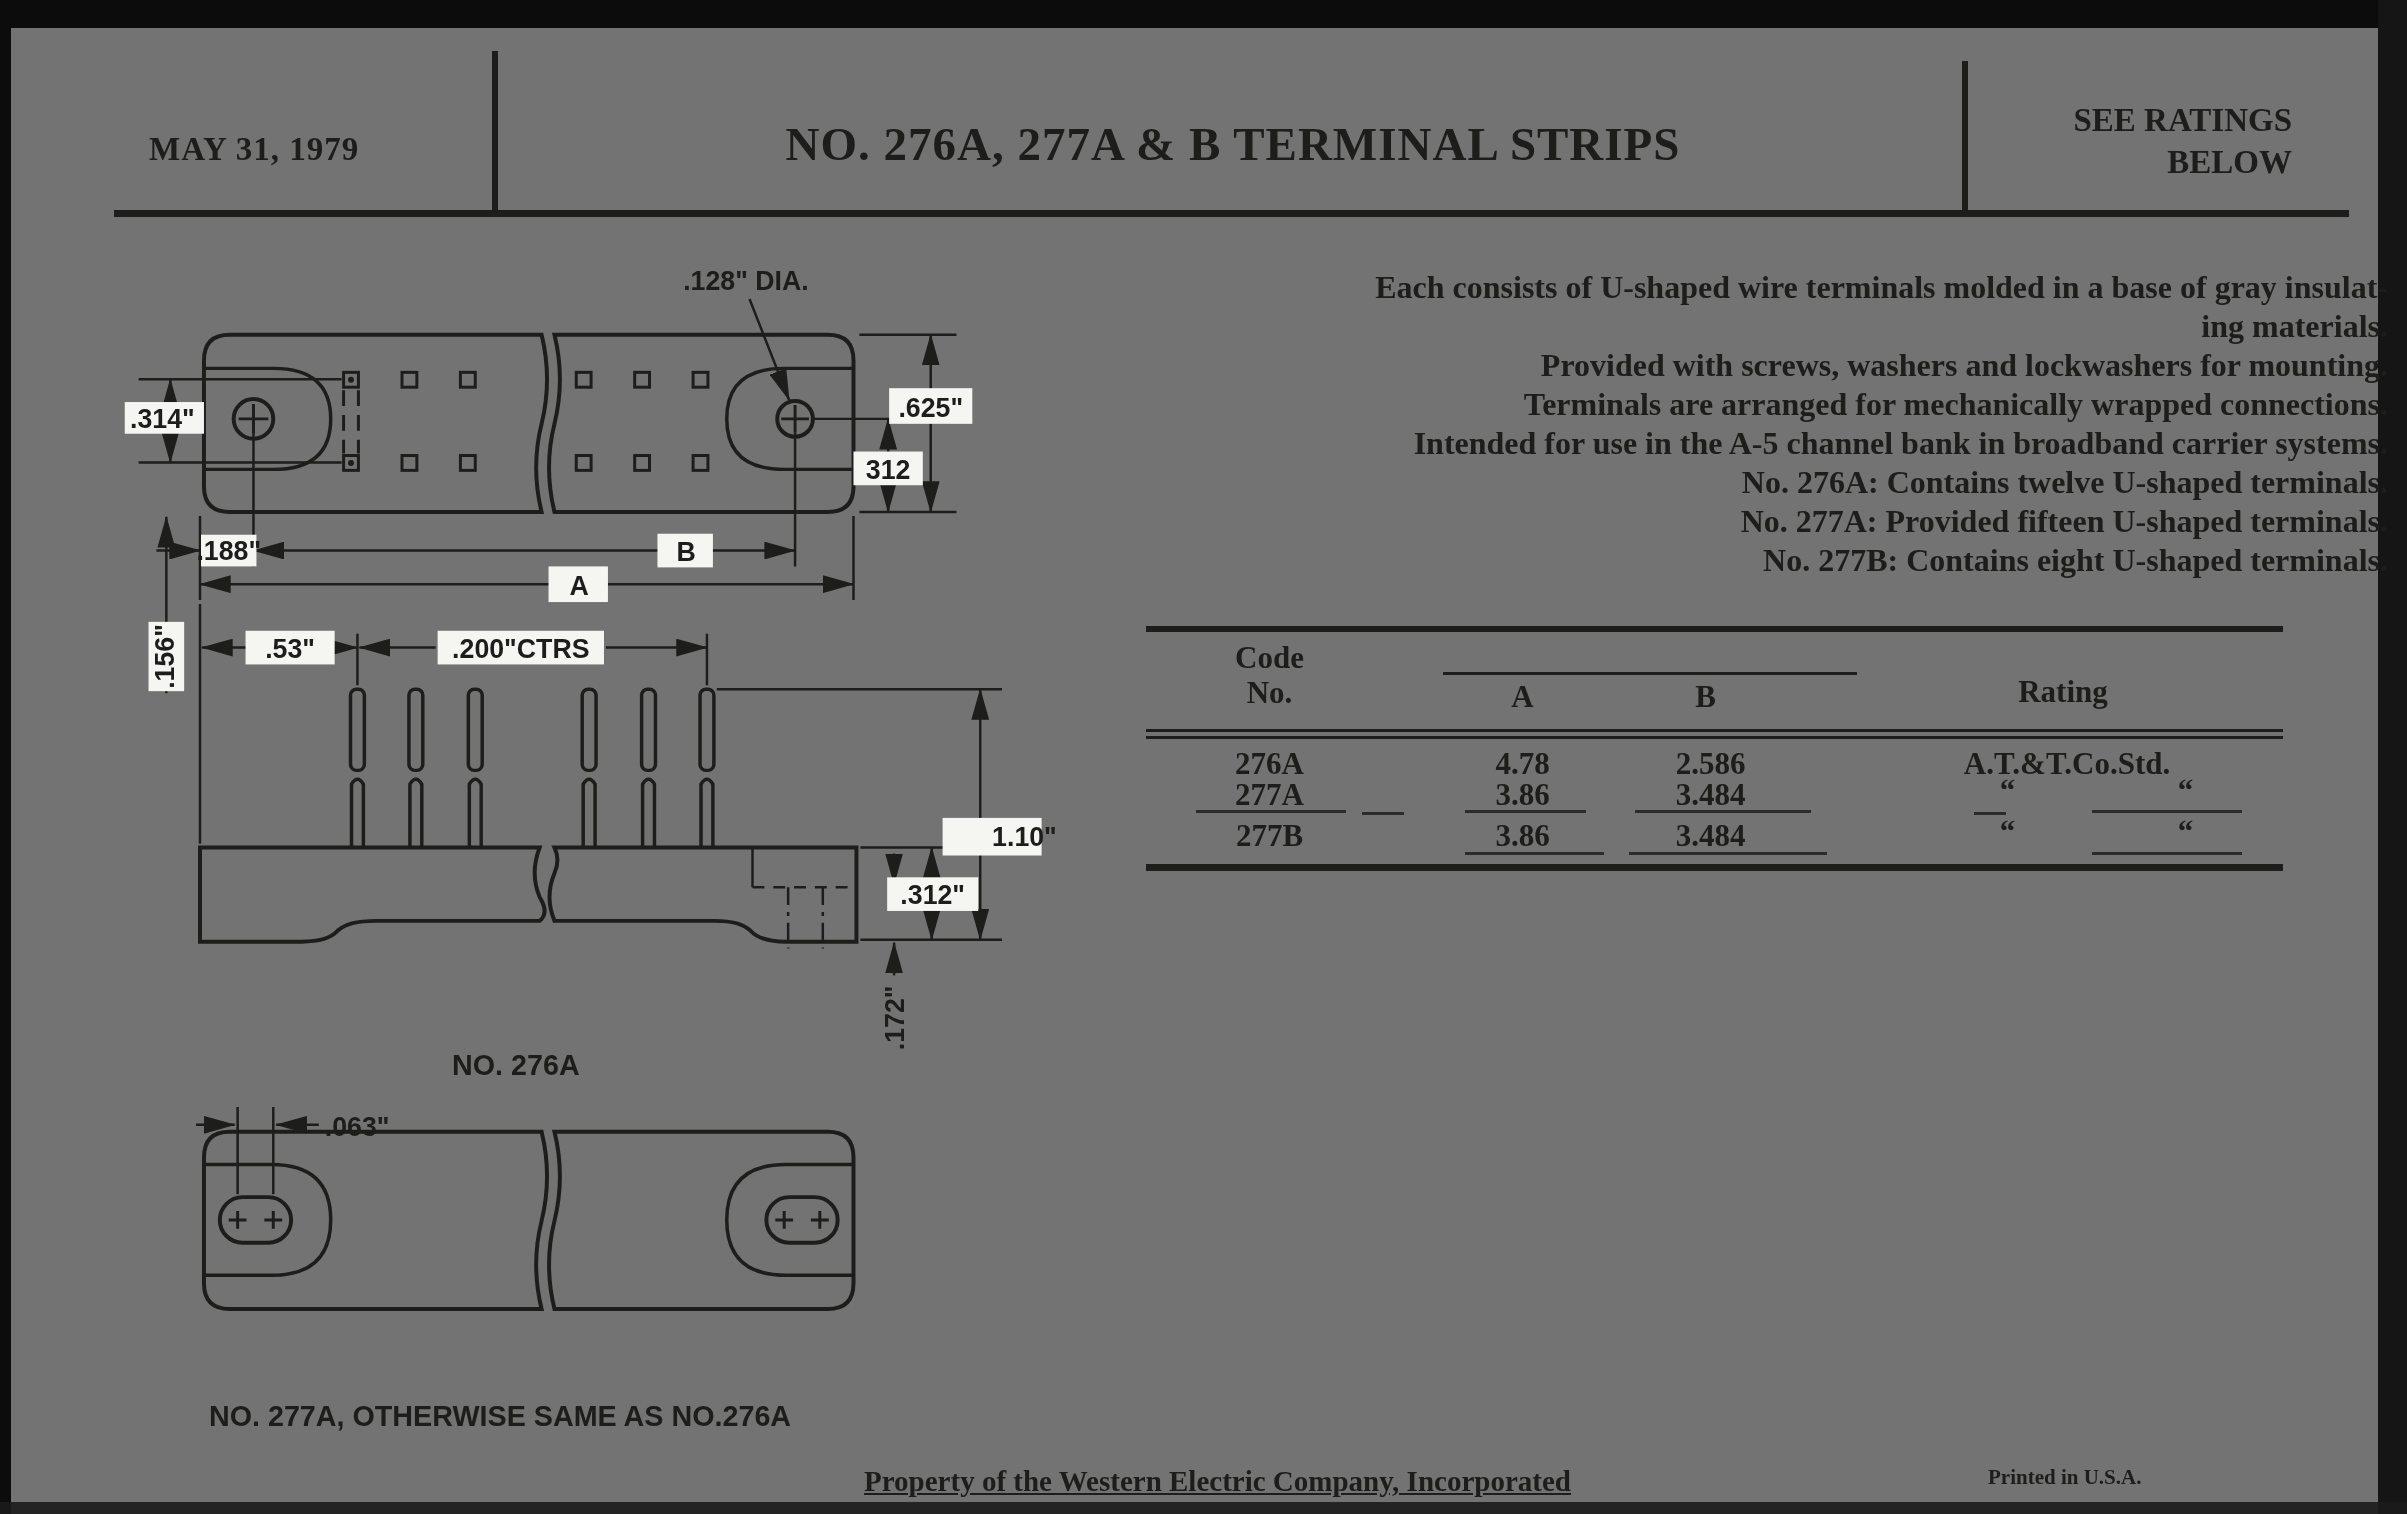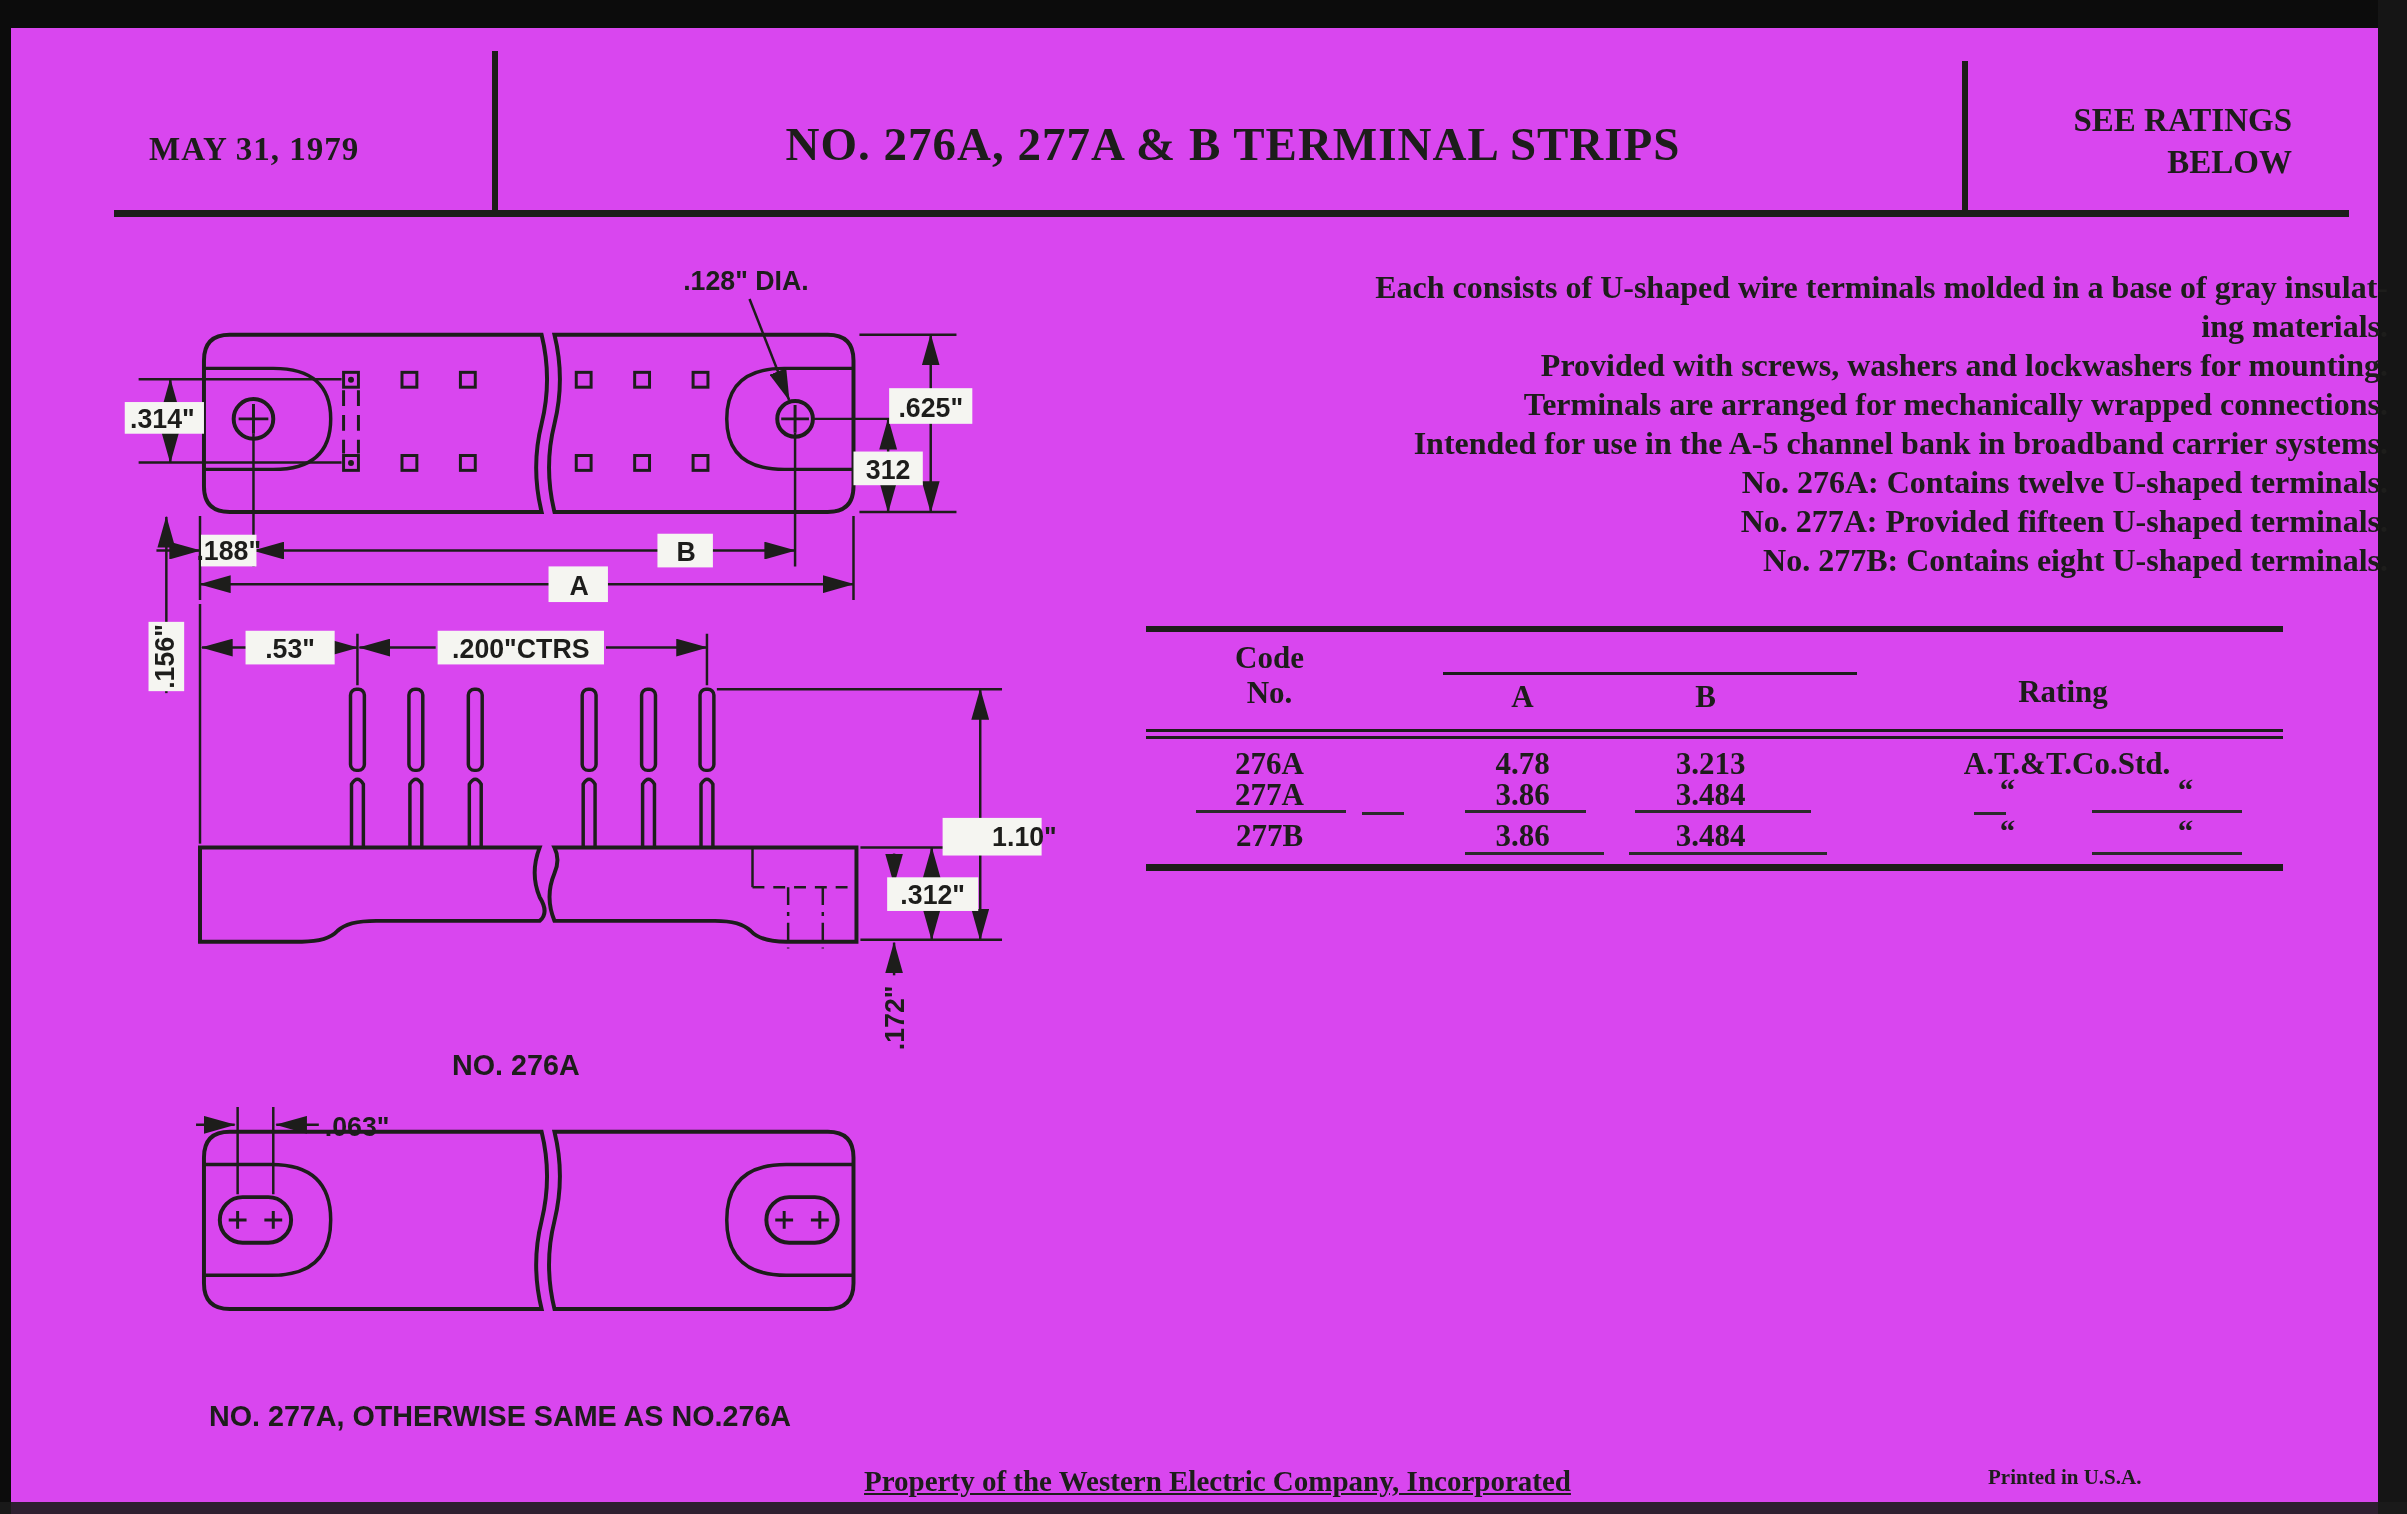--- a/index.html
+++ b/index.html
@@ -1,16 +1,16 @@
 <!DOCTYPE html>
 <html><head>
 <meta charset="utf-8">
 <style>
   html,body{margin:0;padding:0;background:#444;}
-  #page{position:relative;width:2408px;height:1515px;background:#d946ef;overflow:hidden;
+  #page{position:relative;width:2408px;height:1515px;background:#737373;overflow:hidden;
         font-family:"Liberation Serif", serif;color:#1d1d1b;}
   .abs{position:absolute;}
   
   #bar-top{left:0;top:0;width:2408px;height:28px;background:#0c0c0c;}
   #bar-left{left:0;top:0;width:11px;height:1515px;background:#0c0c0c;}
   #bar-right{left:2378px;top:0;width:30px;height:1515px;background:#151515;}
   #bar-bottom{left:0;top:1502px;width:2408px;height:13px;background:#1b1b1b;opacity:.9;}
   
   .hrule{background:#1d1d1b;}
   #date{left:149px;top:131px;width:297px;font-size:33px;font-weight:700;letter-spacing:1px;}
@@ -72,21 +72,21 @@
     <div class="cell" style="left:54px;top:51px;width:139px;">No.</div>
     <div class="rule" style="left:297px;top:48px;width:414px;height:3px;"></div>
     <div class="cell" style="left:327px;top:55px;width:99px;">A</div>
     <div class="cell" style="left:510px;top:55px;width:99px;">B</div>
     <div class="cell" style="left:828px;top:50px;width:178px;">Rating</div>
     <div class="rule" style="left:0;top:105px;width:1137px;height:3px;"></div>
     <div class="rule" style="left:0;top:112px;width:1137px;height:3px;"></div>
 
     <div class="cell" style="left:54px;top:122px;width:139px;">276A</div>
     <div class="cell" style="left:317px;top:122px;width:119px;">4.78</div>
-    <div class="cell" style="left:495px;top:122px;width:139px;">3.213</div>
+    <div class="cell" style="left:495px;top:122px;width:139px;">2.586</div>
     <div class="cell" style="left:703px;top:122px;width:436px;">A.T.&amp;T.Co.Std.</div>
 
     <div class="cell" style="left:54px;top:153px;width:139px;">277A</div>
     <div class="cell" style="left:317px;top:153px;width:119px;">3.86</div>
     <div class="cell" style="left:495px;top:153px;width:139px;">3.484</div>
     <div class="cell" style="left:832px;top:149px;width:59px;">“</div>
     <div class="cell" style="left:1010px;top:149px;width:59px;">“</div>
 
     <div class="cell" style="left:54px;top:194px;width:139px;">277B</div>
     <div class="cell" style="left:317px;top:194px;width:119px;">3.86</div>

